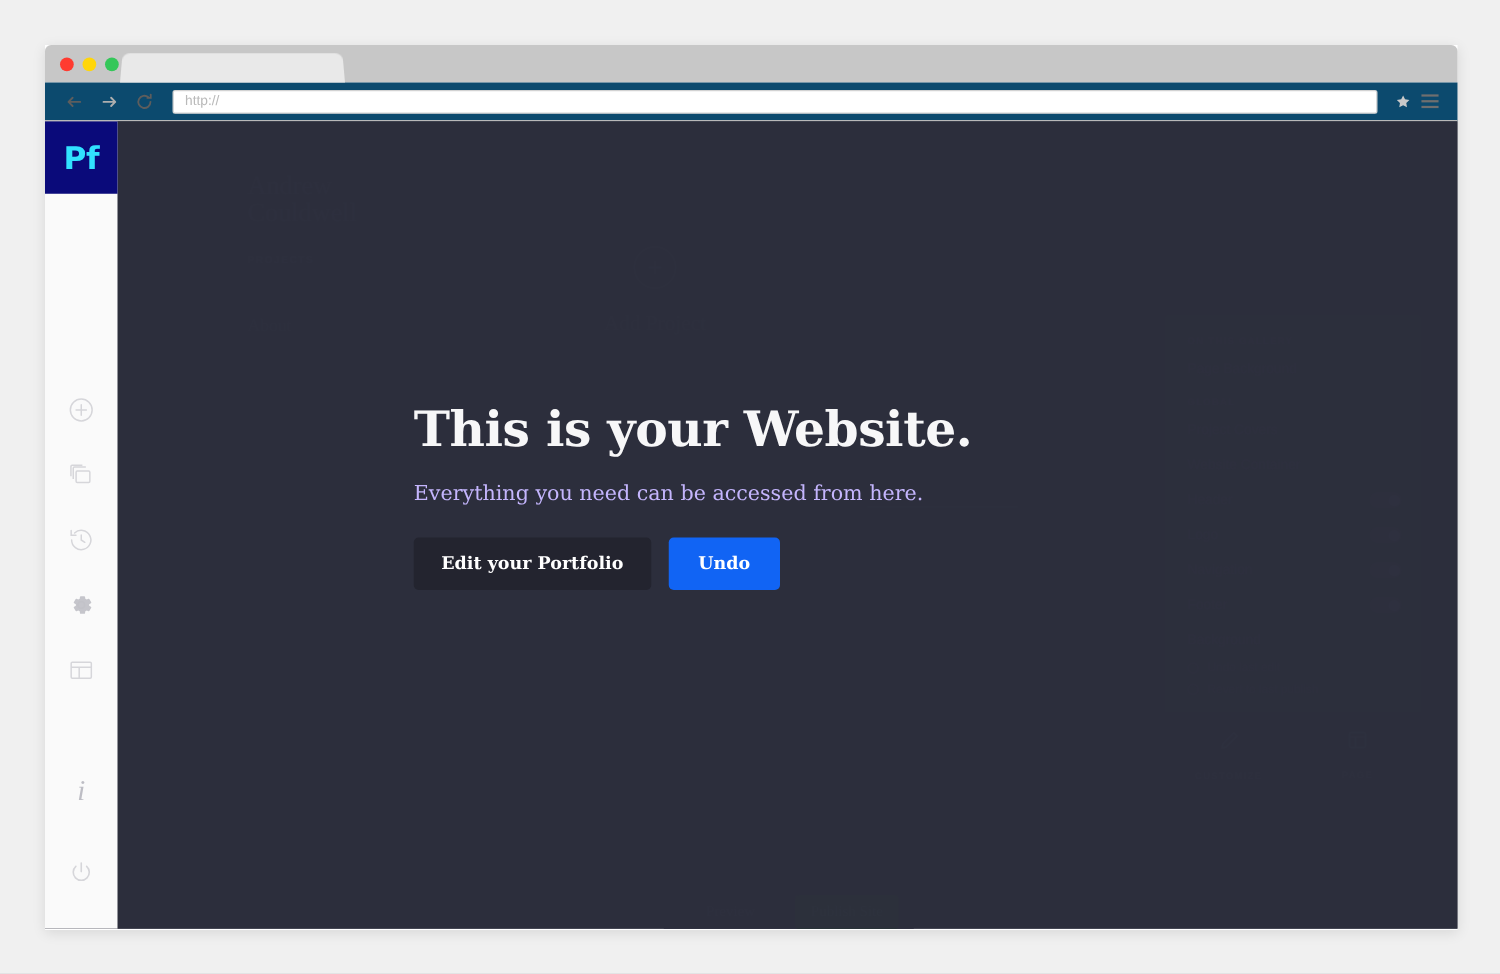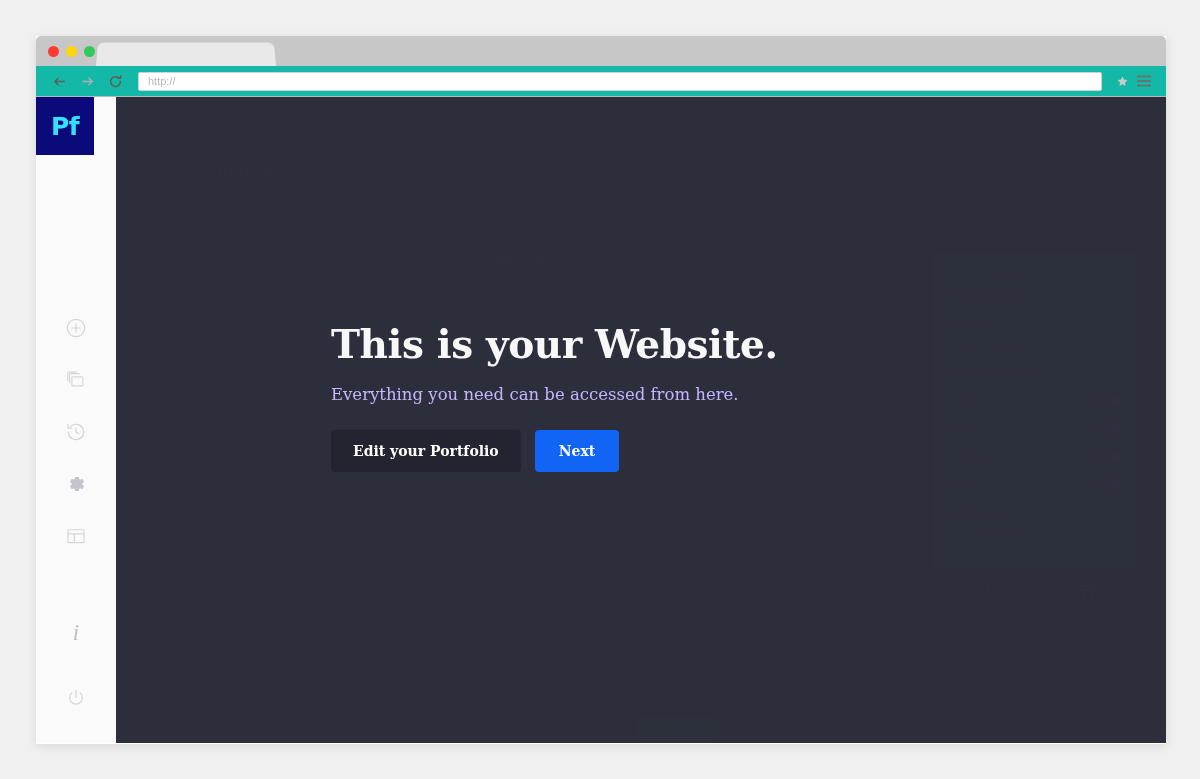--- a/index.html
+++ b/index.html
@@ -39,21 +39,21 @@
     width: 180px; height: 24px;
     background: #e9e9e9;
     border-radius: 6px 6px 0 0;
     transform: perspective(16px) rotateX(0.9deg);
     transform-origin: bottom;
   }
 
   .toolbar {
     position: relative;
     height: 31px;
-    background: #14b8a6;
+    background: #0c4a6e;
     border-bottom: 1px solid #b9b9b9;
     display: flex; align-items: center;
     padding: 0 12px;
   }
   .nav-btn {
     width: 22px; height: 22px;
     display: flex; align-items: center; justify-content: center;
     margin-right: 6px;
     color: #5d5d5d;
   }
@@ -82,21 +82,21 @@
     position: relative;
     height: 646px;
     background: #2d2f3d;
     overflow: hidden;
   }
 
   
   .sidebar {
     position: absolute;
     left: 0; top: 0; bottom: 0;
-    width: 80px;
+    width: 58px;
     background: #fafafa;
     z-index: 30;
     display: flex; flex-direction: column;
   }
   .logo {
     width: 58px; height: 58px;
     background: #0a0a7a;
     display: flex; align-items: center; justify-content: center;
     color: #31e2ff;
     font-size: 25px;
@@ -477,21 +477,21 @@
         <div class="btn-publish">Publish Site</div>
       </div>
     </div>
 
     <div class="tour">
       <div class="tour-inner">
         <div class="tour-title">This is your Website.</div>
         <div class="tour-sub">Everything you need can be accessed from here.</div>
         <div class="tour-buttons">
           <button class="btn btn-edit">Edit your Portfolio</button>
-          <button class="btn btn-next">Next</button>
+          <button class="btn btn-next">Undo</button>
         </div>
       </div>
     </div>
 
     <div class="sidebar">
       <div class="logo">Pf</div>
 
       <div class="side-icons-top">
         <div class="side-icon">
           <svg width="22" height="22" viewBox="0 0 24 24" fill="none" stroke="currentColor" stroke-width="1.3">

